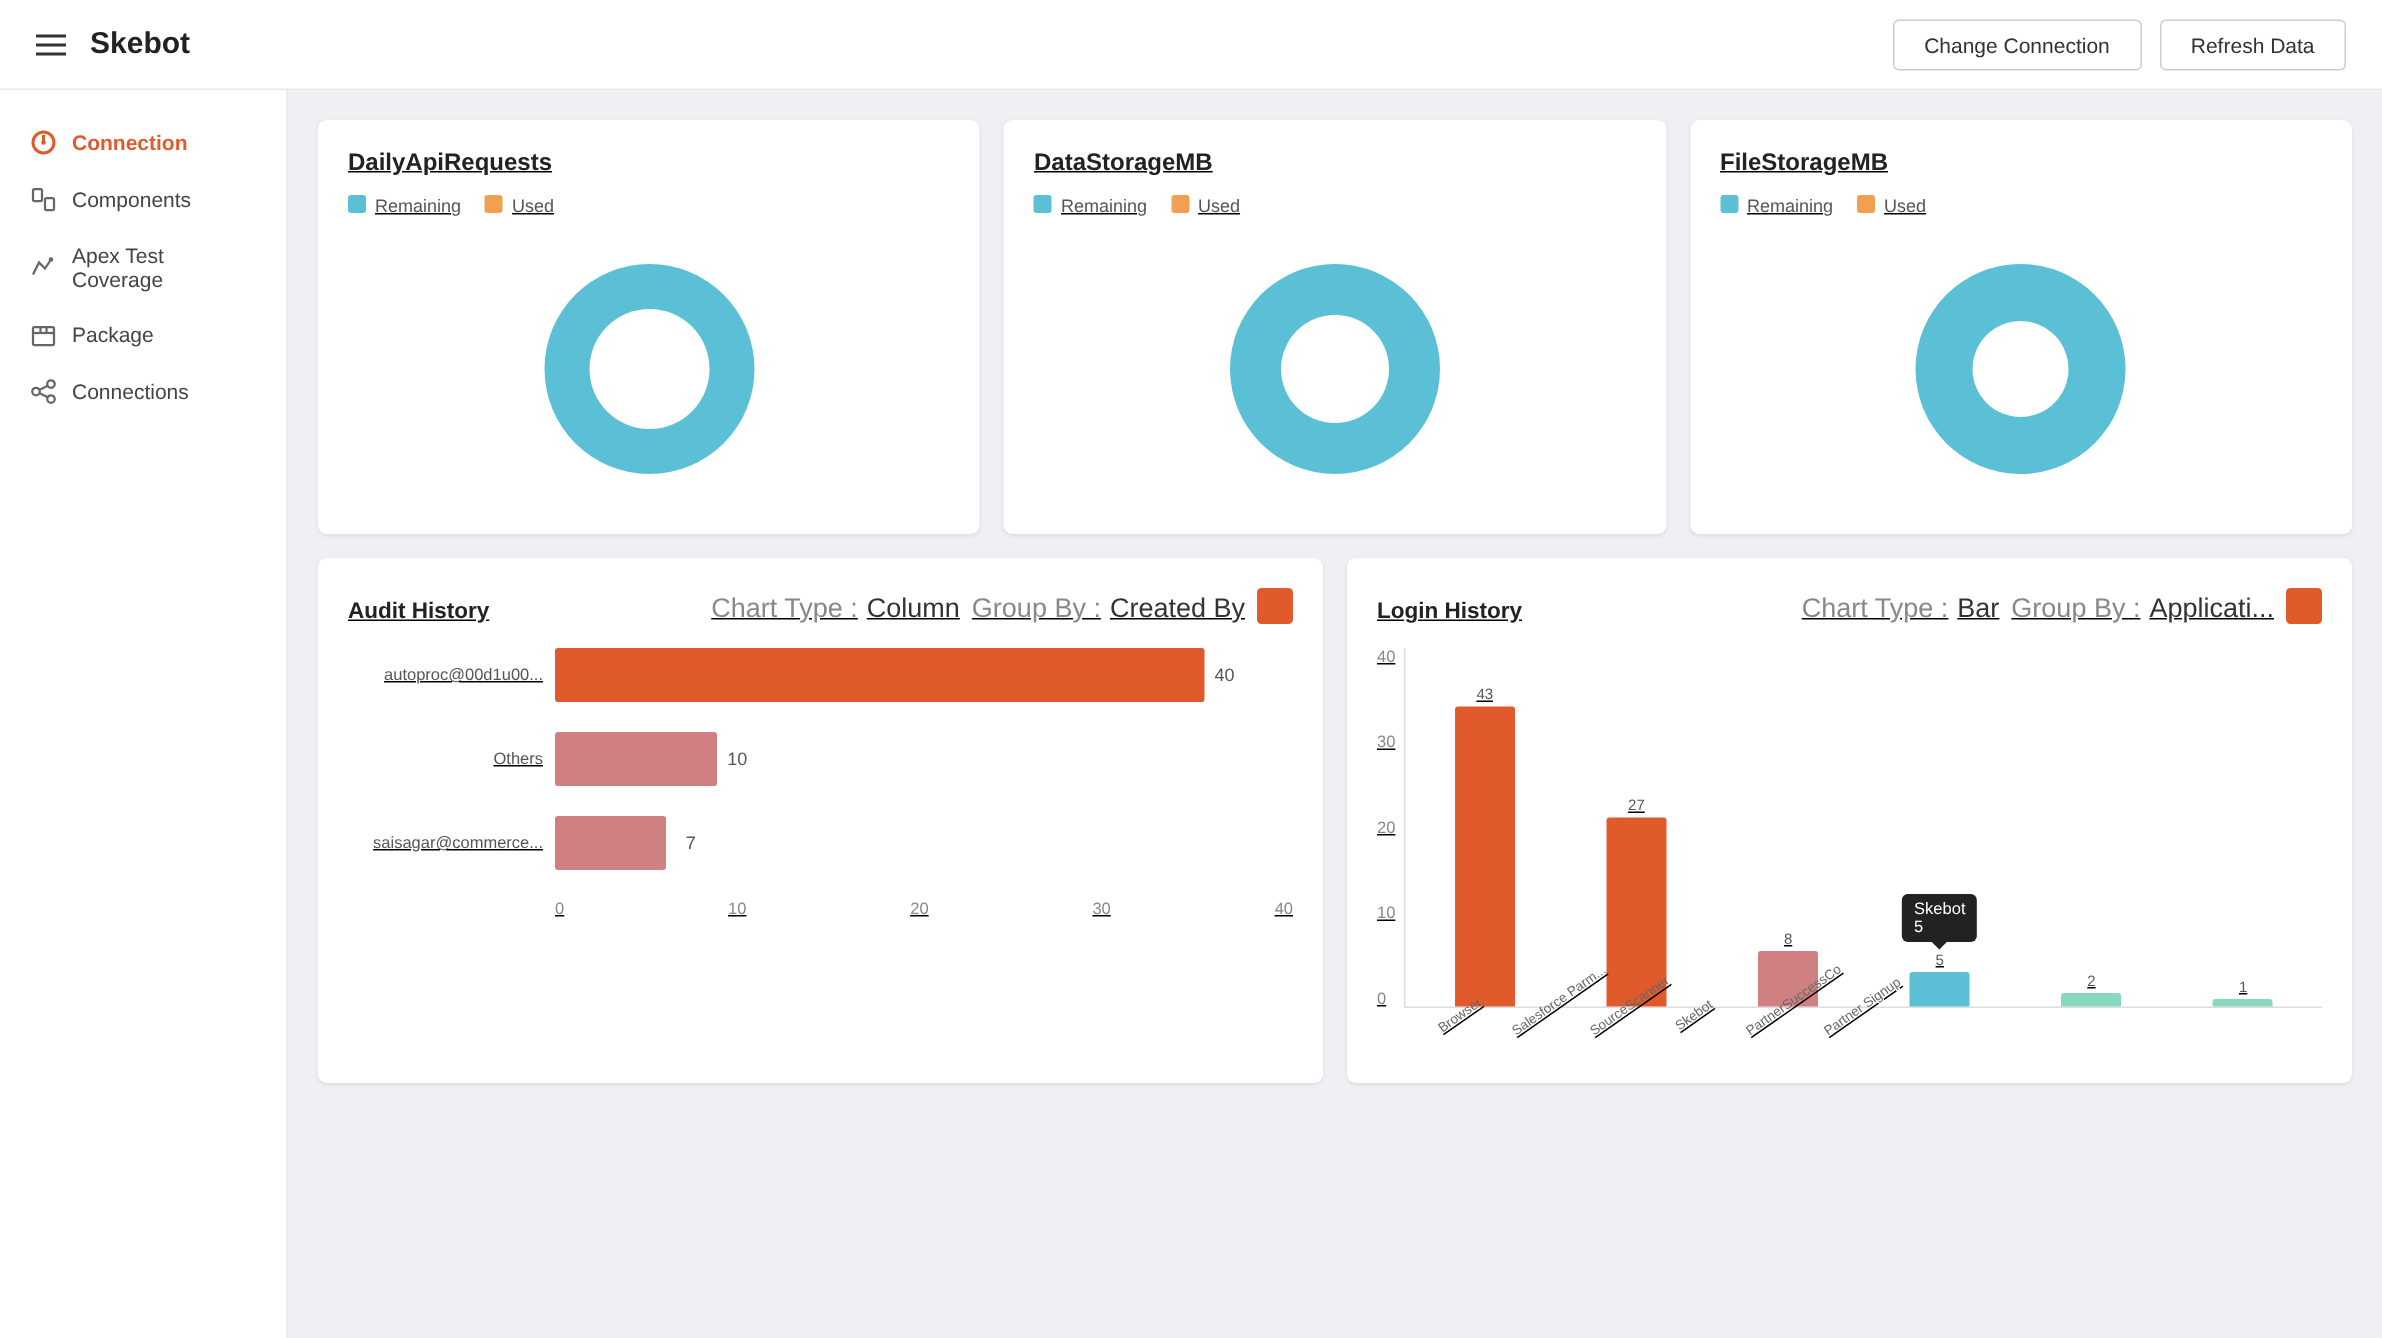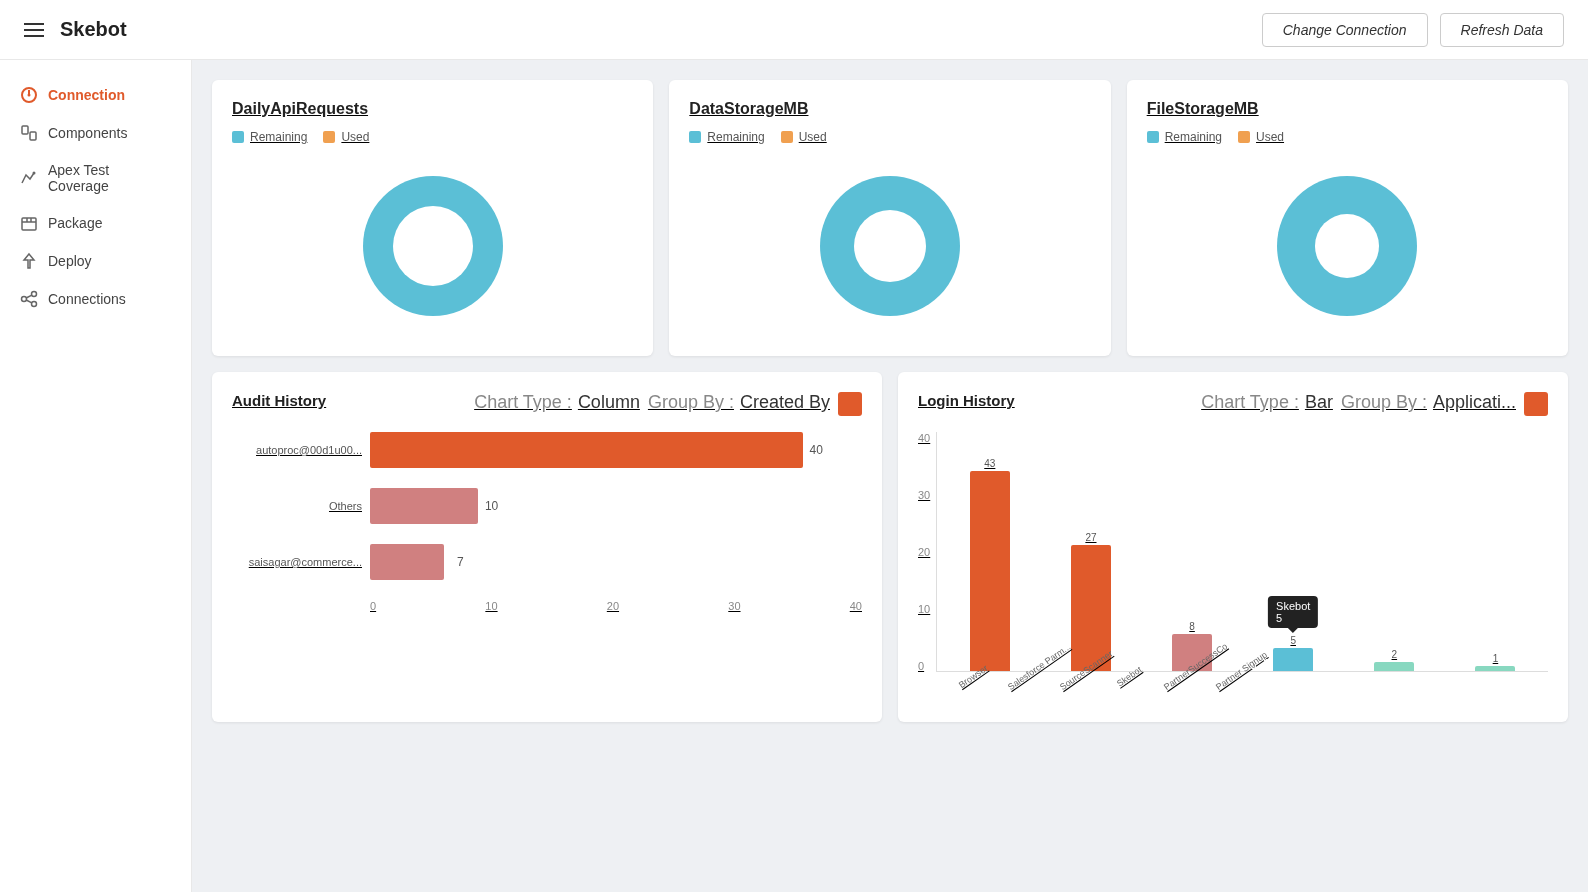--- a/index.html
+++ b/index.html
@@ -11,21 +11,21 @@
       background: #fff; padding: 0 24px; height: 60px;
       border-bottom: 1px solid #e8e8e8; z-index: 10;
     }
     .header-left { display: flex; align-items: center; gap: 16px; }
     .hamburger { cursor: pointer; display: flex; flex-direction: column; gap: 4px; }
     .hamburger span { display: block; width: 20px; height: 2px; background: #333; }
     .logo { font-size: 20px; font-weight: 700; color: #222; }
     .header-right { display: flex; gap: 12px; }
     .header-btn {
       padding: 8px 20px; border: 1px solid #ccc; background: #fff;
-      border-radius: 4px; cursor: pointer; font-size: 14px; color: #333; font-style: italic;
+      border-radius: 4px; cursor: pointer; font-size: 14px; color: #333;
     }
 
     
     .layout { display: flex; flex: 1; overflow: hidden; }
 
     
     .sidebar {
       width: 192px; background: #fff; border-right: 1px solid #e8e8e8;
       padding: 16px 0; flex-shrink: 0;
     }
@@ -43,30 +43,30 @@
     
     .top-row { display: flex; gap: 16px; margin-bottom: 16px; }
     .card {
       background: #fff; border-radius: 6px; padding: 20px;
       box-shadow: 0 1px 3px rgba(0,0,0,0.08);
       text-decoration: underline;
     }
     .top-card { flex: 1; }
     .card-title { font-size: 16px; font-weight: 600; color: #222; margin-bottom: 12px; }
     .legend { display: flex; gap: 16px; margin-bottom: 12px; align-items: center; }
-    .legend-item { display: flex; align-items: center; gap: 6px; font-size: 12px; color: #555; }
+    .legend-item { display: flex; align-items: flex-start; gap: 6px; font-size: 12px; color: #555; }
     .legend-dot { width: 12px; height: 12px; border-radius: 2px; flex-shrink: 0; }
 
     
     .chart-area { display: flex; justify-content: center; align-items: center; padding: 10px 0; }
 
     
     .bottom-row { display: flex; gap: 16px; }
     .bottom-card { flex: 1; }
-    .chart-header { display: flex; align-items: flex-start; gap: 8px; margin-bottom: 16px; }
+    .chart-header { display: flex; align-items: flex-end; gap: 8px; margin-bottom: 16px; }
     .chart-title { font-size: 15px; font-weight: 600; color: #222; flex: 1; }
     .chart-meta { display: flex; align-items: center; gap: 6px; font-size: 18px; color: #555; }
     .chart-meta-label { color: #888; }
     .chart-meta-value { font-weight: 500; color: #333; }
     .color-swatch { width: 24px; height: 24px; border-radius: 3px; flex-shrink: 0; }
 
     
     .h-chart { padding: 0 0 20px 0; }
     .h-bar-row { display: flex; align-items: center; margin-bottom: 20px; gap: 8px; }
     .h-bar-label { width: 130px; text-align: right; font-size: 11px; color: #555; flex-shrink: 0; }
@@ -138,26 +138,20 @@
       <svg class="sidebar-icon" viewBox="0 0 18 18" fill="none">
         <rect x="2" y="4" width="14" height="12" rx="1" stroke="#666" stroke-width="1.5"></rect>
         <path d="M2 8h14" stroke="#666" stroke-width="1.5"></path>
         <path d="M7 4v4" stroke="#666" stroke-width="1.5"></path>
         <path d="M11 4v4" stroke="#666" stroke-width="1.5"></path>
       </svg>
       <span>Package</span>
     </div>
     <div class="sidebar-item">
       <svg class="sidebar-icon" viewBox="0 0 18 18" fill="none">
-        <path d="M9 2 L14 8 H10 V16 H8 V8 H4 Z" stroke="#666" stroke-width="1.5" fill="none"></path>
-      </svg>
-      <span>Deploy</span>
-    </div>
-    <div class="sidebar-item">
-      <svg class="sidebar-icon" viewBox="0 0 18 18" fill="none">
         <circle cx="4" cy="9" r="2.5" stroke="#666" stroke-width="1.5"></circle>
         <circle cx="14" cy="4" r="2.5" stroke="#666" stroke-width="1.5"></circle>
         <circle cx="14" cy="14" r="2.5" stroke="#666" stroke-width="1.5"></circle>
         <line x1="6.2" y1="8" x2="11.8" y2="5.2" stroke="#666" stroke-width="1.5"></line>
         <line x1="6.2" y1="10" x2="11.8" y2="12.8" stroke="#666" stroke-width="1.5"></line>
       </svg>
       <span>Connections</span>
     </div>
   </nav>
 

